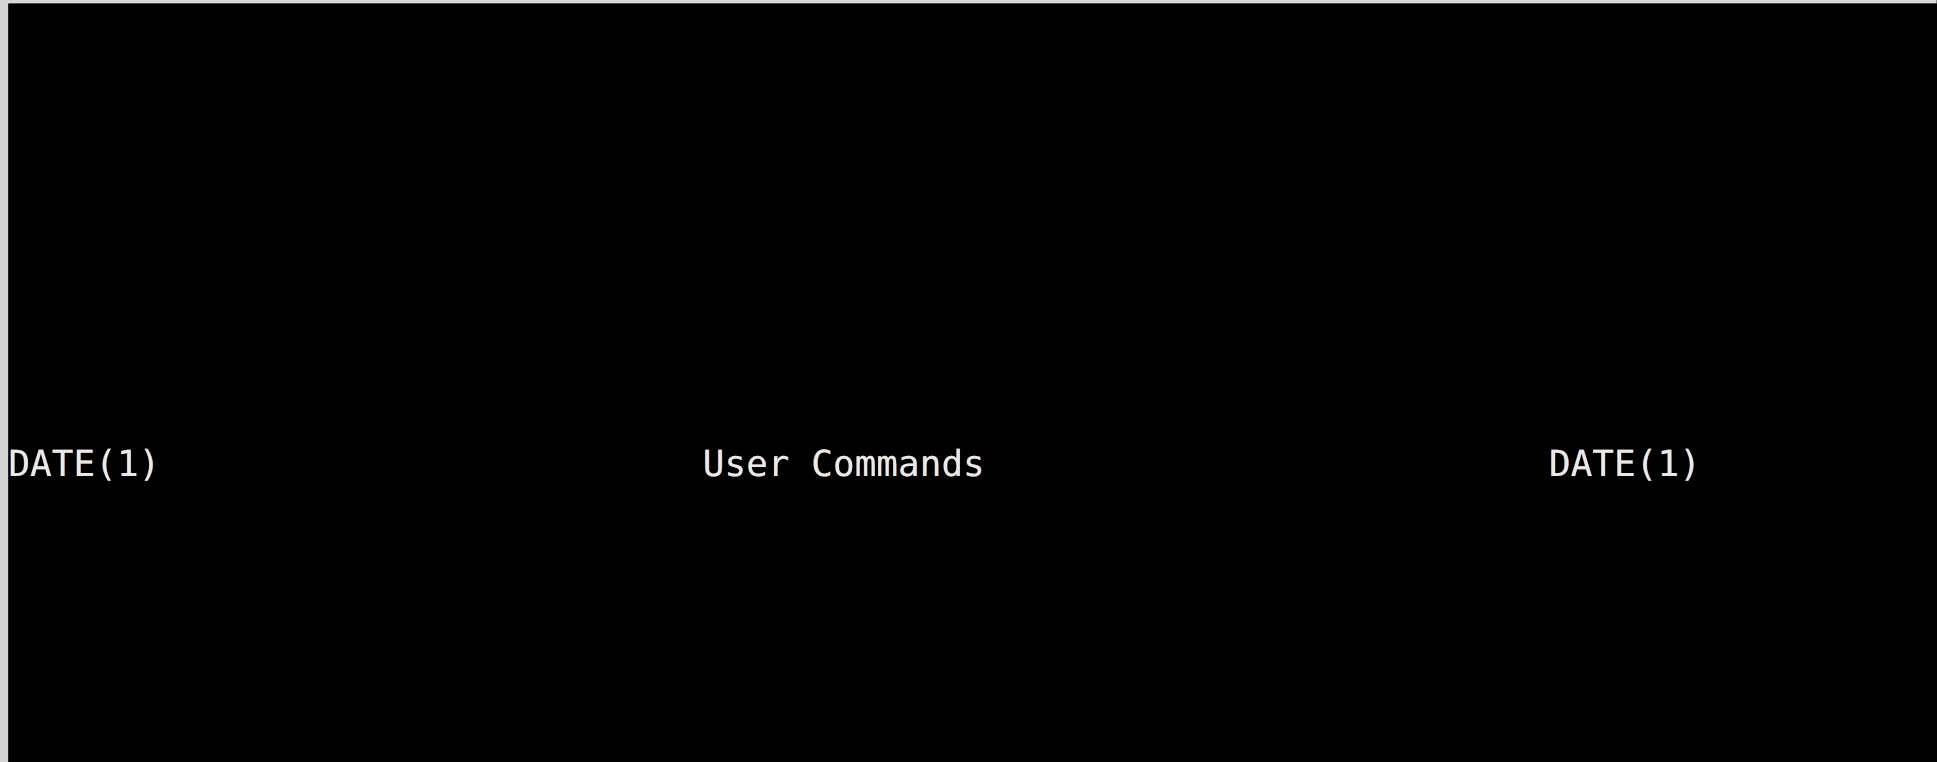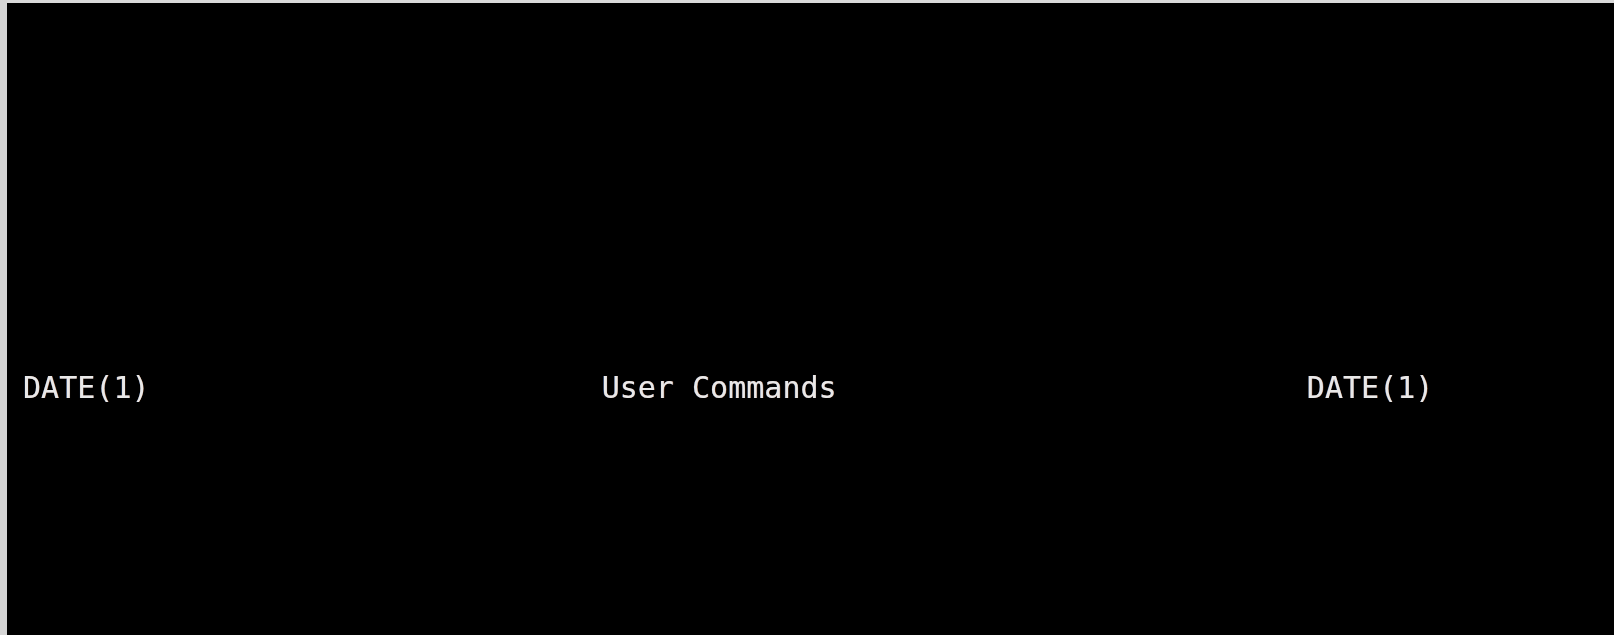--- a/index.html
+++ b/index.html
@@ -68,21 +68,20 @@
     text-shadow: 0.35px 0 0 rgba(255,140,60,0.55), -0.35px 0 0 rgba(80,150,255,0.55);
   }
 
   .man-line.blank {
     color: transparent;
   }
 
   
   .hdr {
     white-space: pre;
-    padding-left: 16px;
   }
 </style>
 </head>
 <body>
 
 <div id="terminal-window">
 
   <div id="window-top-edge"></div>
   <div id="window-left-edge"></div>
 

